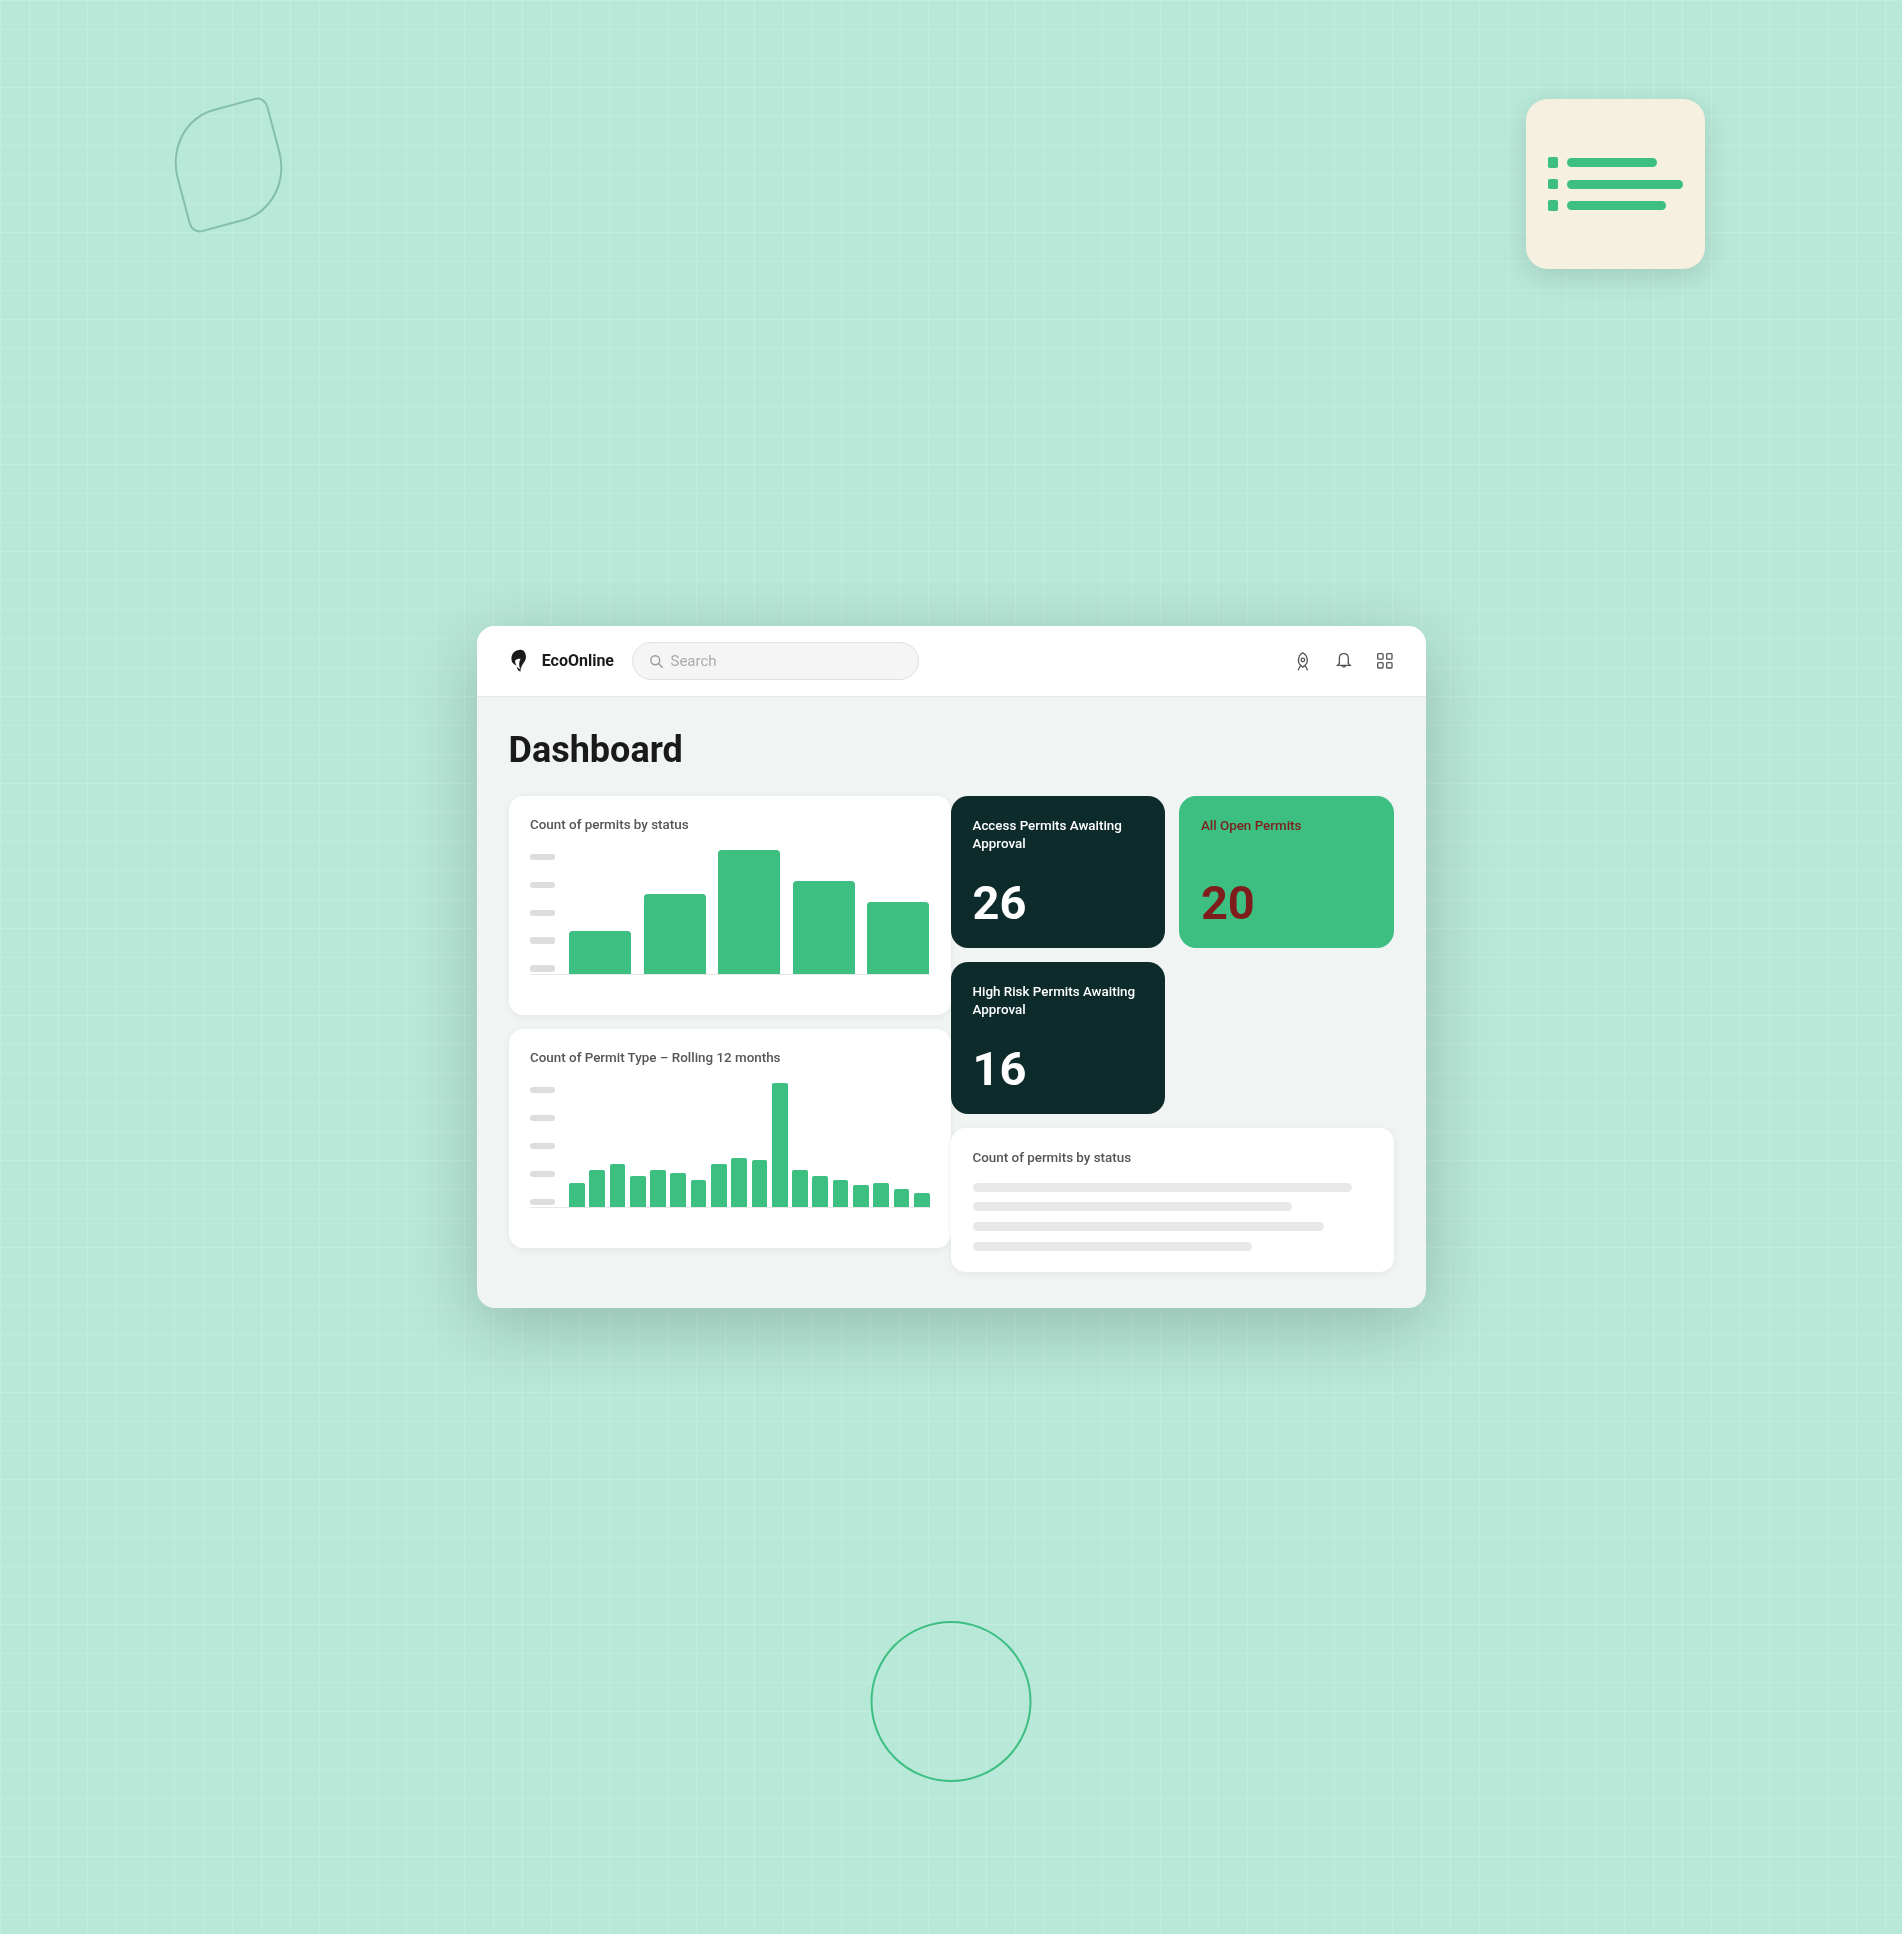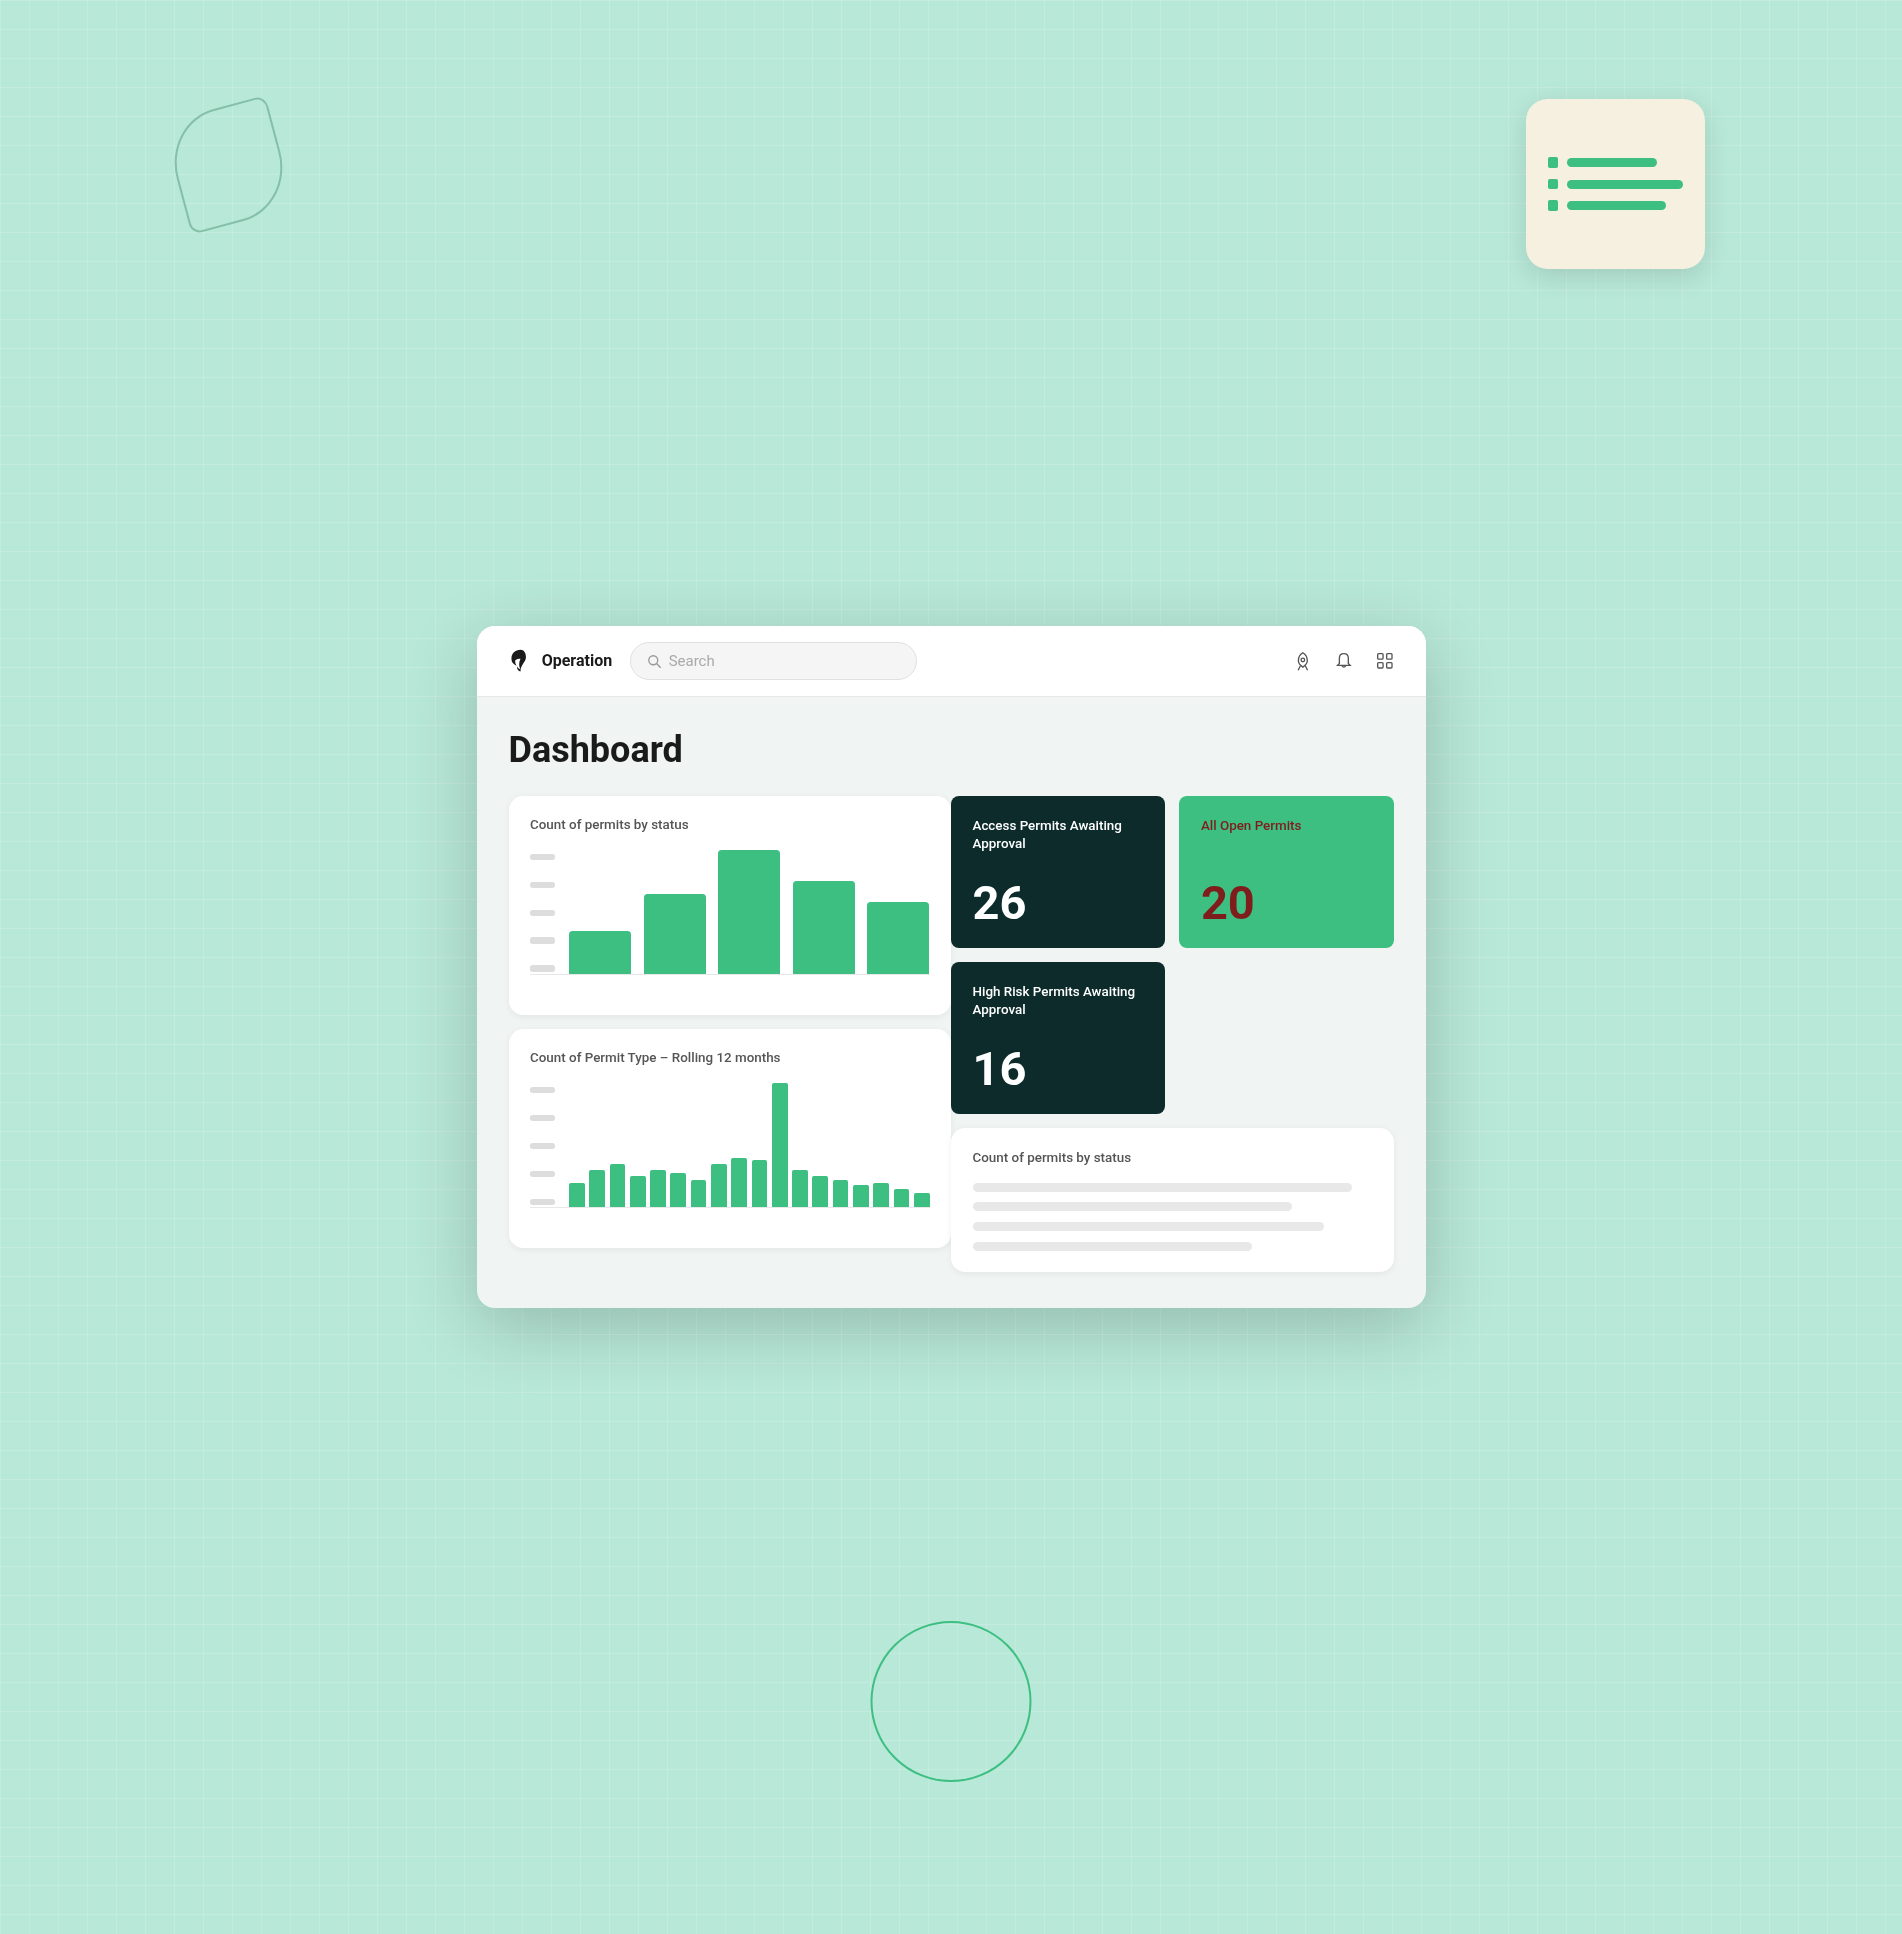--- a/index.html
+++ b/index.html
@@ -207,21 +207,21 @@
       gap: 14.3px;
     }
 
     .stats-row {
       display: grid;
       grid-template-columns: 1fr 1fr;
       gap: 14.3px;
     }
 
     .stat-card {
-      border-radius: 8px;
+      border-radius: 17px;
       padding: 21.5px;
       display: flex;
       flex-direction: column;
       justify-content: space-between;
       min-height: 152px;
     }
     .stat-card.dark {
       background: #0d2b2b;
       color: white;
     }
@@ -285,21 +285,21 @@
 
 <div class="app-window">
 
   <nav class="top-nav">
     <div class="logo-area">
 
       <svg class="logo-icon" viewBox="0 0 32 32" fill="none" xmlns="http://www.w3.org/2000/svg">
         <path d="M16 4C10 4 6 8 6 14C6 18 8 20 12 22C12 26 14 28 16 28C16 20 22 18 22 12C22 8 20 4 16 4Z" fill="#1a1a1a"></path>
         <path d="M10 16C10 20 12 24 16 26C14 22 14 18 16 14C14 14 12 14 10 16Z" fill="white"></path>
       </svg>
-      <span class="logo-text">Operation</span>
+      <span class="logo-text">EcoOnline</span>
     </div>
 
     <div class="search-bar">
       <svg width="14.3" height="14.3" viewBox="0 0 16 16" fill="none">
         <circle cx="7" cy="7" r="5" stroke="#999" stroke-width="1.5"></circle>
         <line x1="11" y1="11" x2="15" y2="15" stroke="#999" stroke-width="1.5" stroke-linecap="round"></line>
       </svg>
       <span class="search-input-text">Search</span>
     </div>
 

